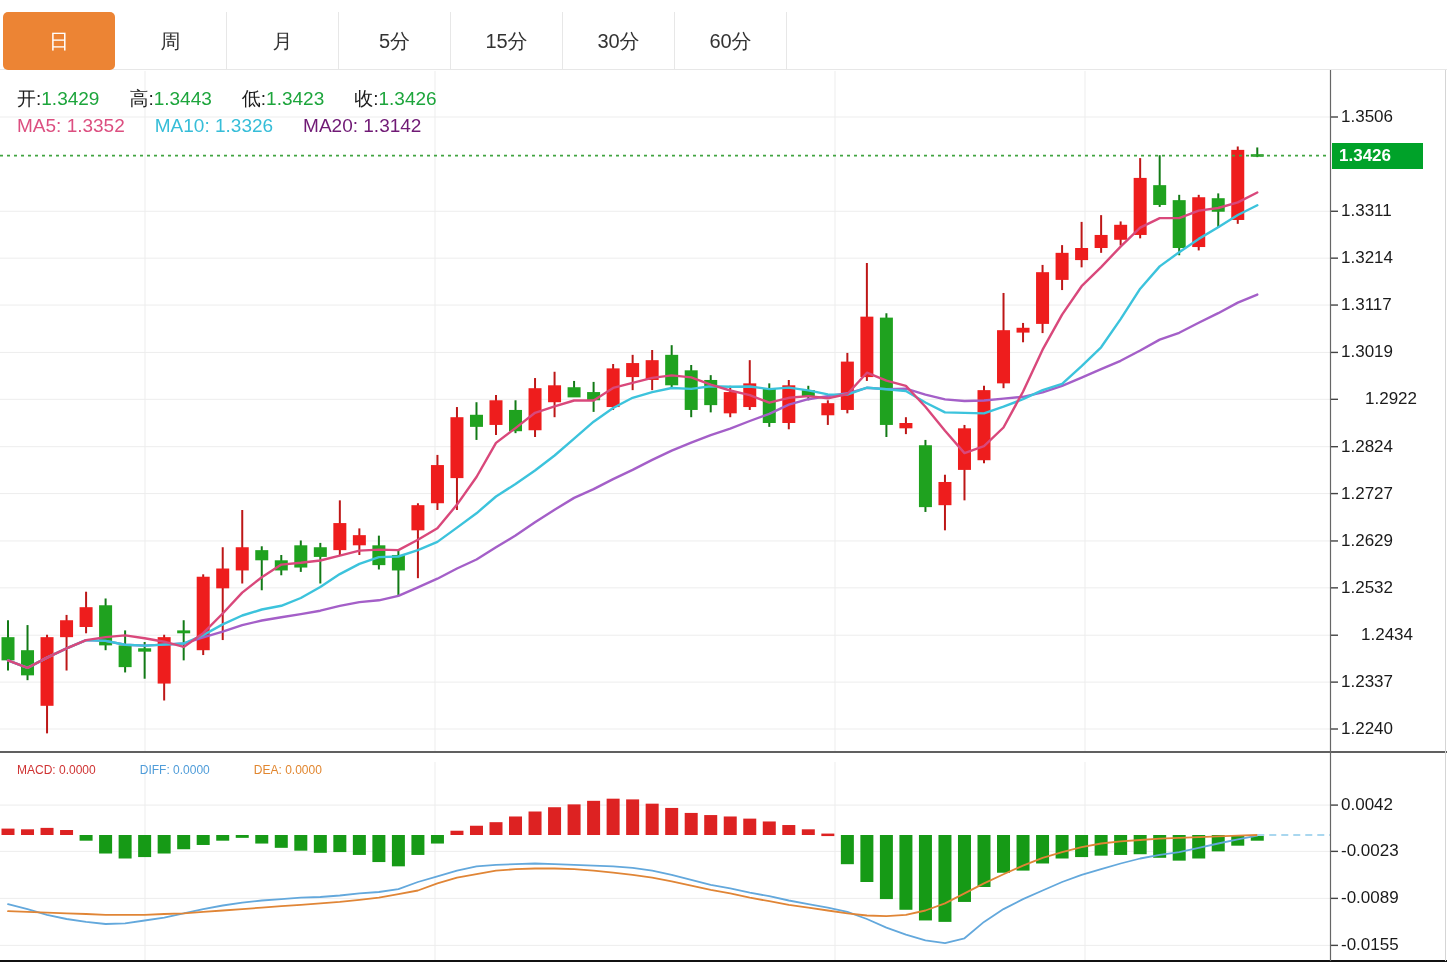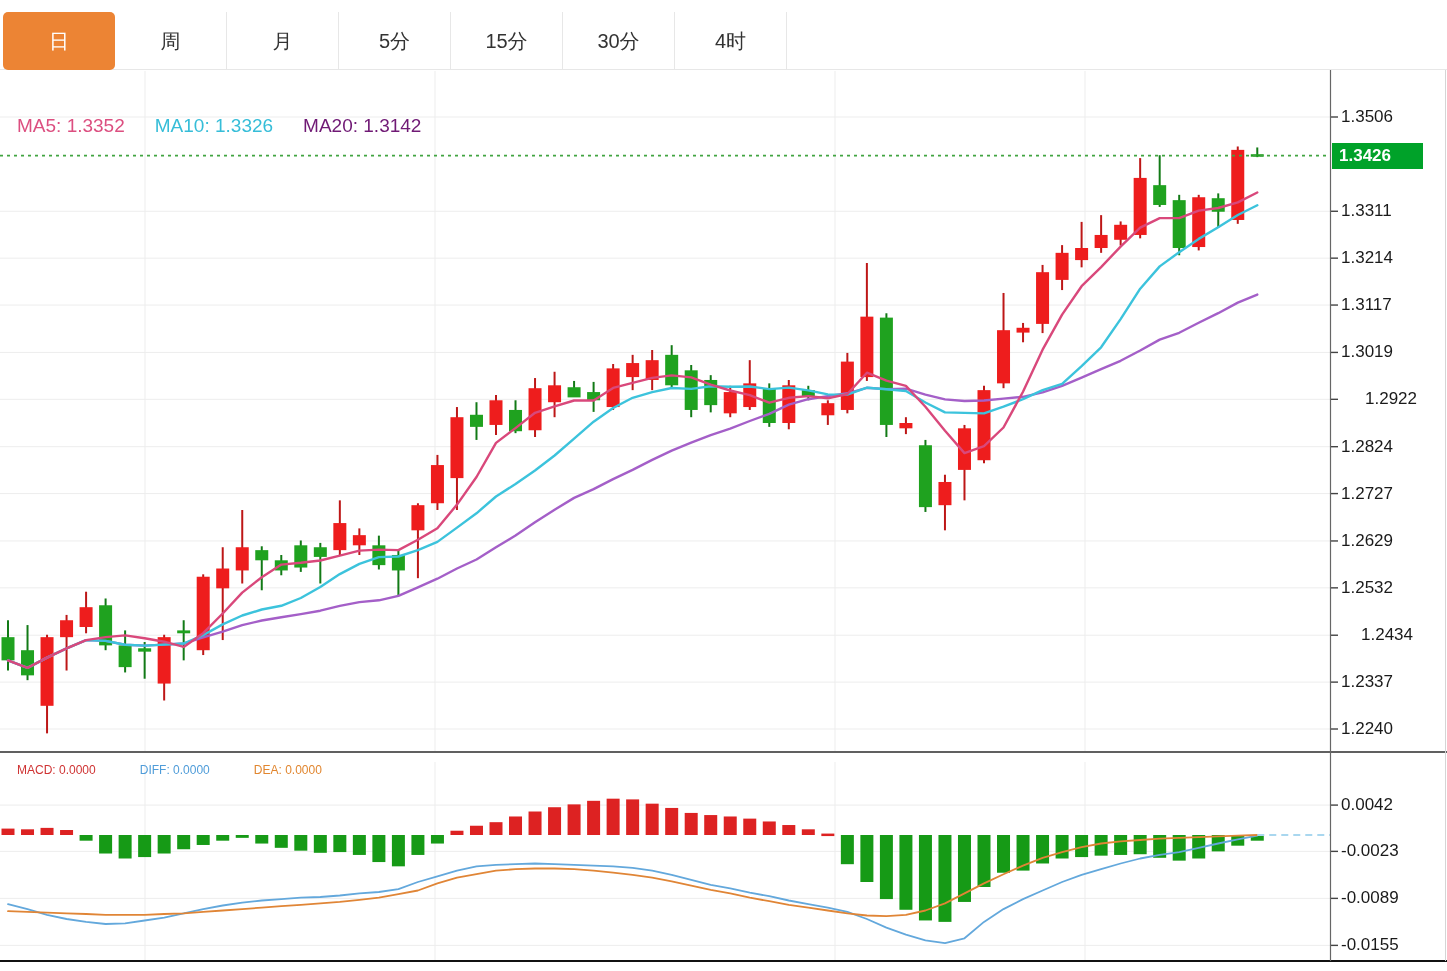--- a/index.html
+++ b/index.html
@@ -282,23 +282,29 @@
       <line x1="1445.5" x2="1445.5" y1="70" y2="961" stroke="#d5d5d5" stroke-width="1"></line>
     </svg>
 
   <div class="tabbar" id="tabbar">
       <div class="tab active">日</div>
       <div class="tab">周</div>
       <div class="tab">月</div>
       <div class="tab">5分</div>
       <div class="tab">15分</div>
       <div class="tab">30分</div>
-      <div class="tab">4时</div>
+      <div class="tab">60分</div>
     </div>
 
+  <div class="info1">
+    <span class="pair"><span class="lbl">开:</span><span class="green">1.3429</span></span>
+    <span class="pair"><span class="lbl">高:</span><span class="green">1.3443</span></span>
+    <span class="pair"><span class="lbl">低:</span><span class="green">1.3423</span></span>
+    <span class="pair"><span class="lbl">收:</span><span class="green">1.3426</span></span>
+  </div>
 
   <div class="info2">
     <span class="pair ma5"><span>MA5:</span>&nbsp;<span>1.3352</span></span>
     <span class="pair ma10"><span>MA10:</span>&nbsp;<span>1.3326</span></span>
     <span class="pair ma20"><span>MA20:</span>&nbsp;<span>1.3142</span></span>
   </div>
 
   <div class="macd-head">
     <span class="pair macd-t"><span>MACD:</span>&nbsp;<span>0.0000</span></span>
     <span class="pair diff-t"><span>DIFF:</span>&nbsp;<span>0.0000</span></span>

